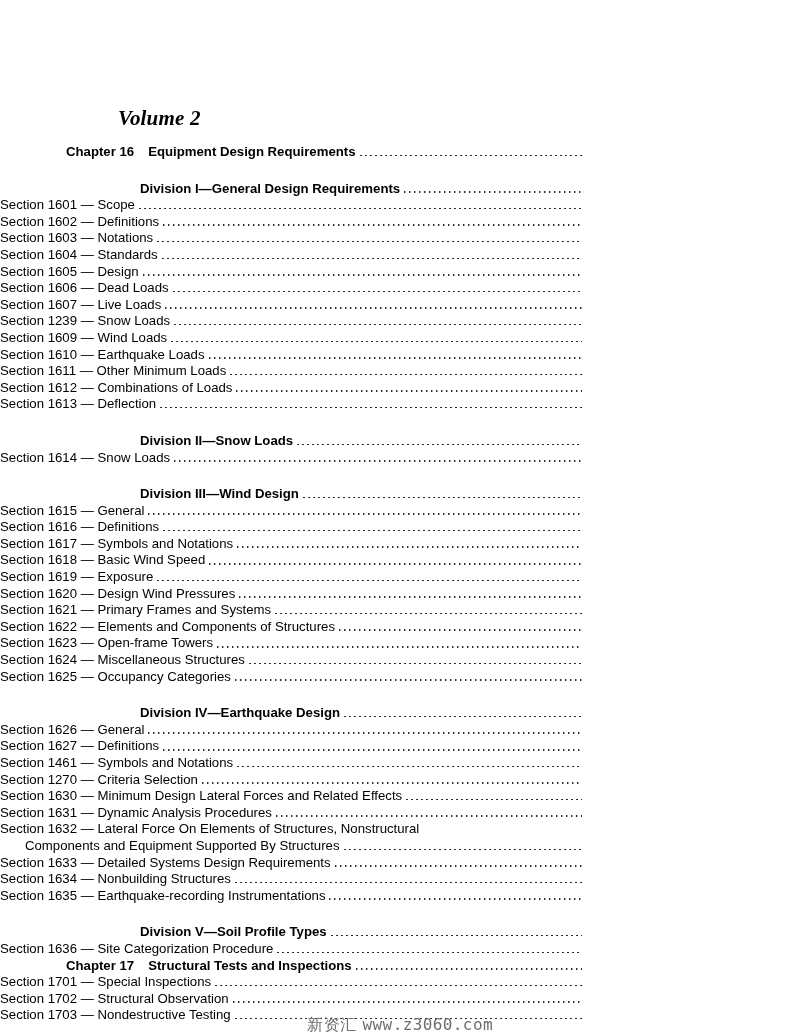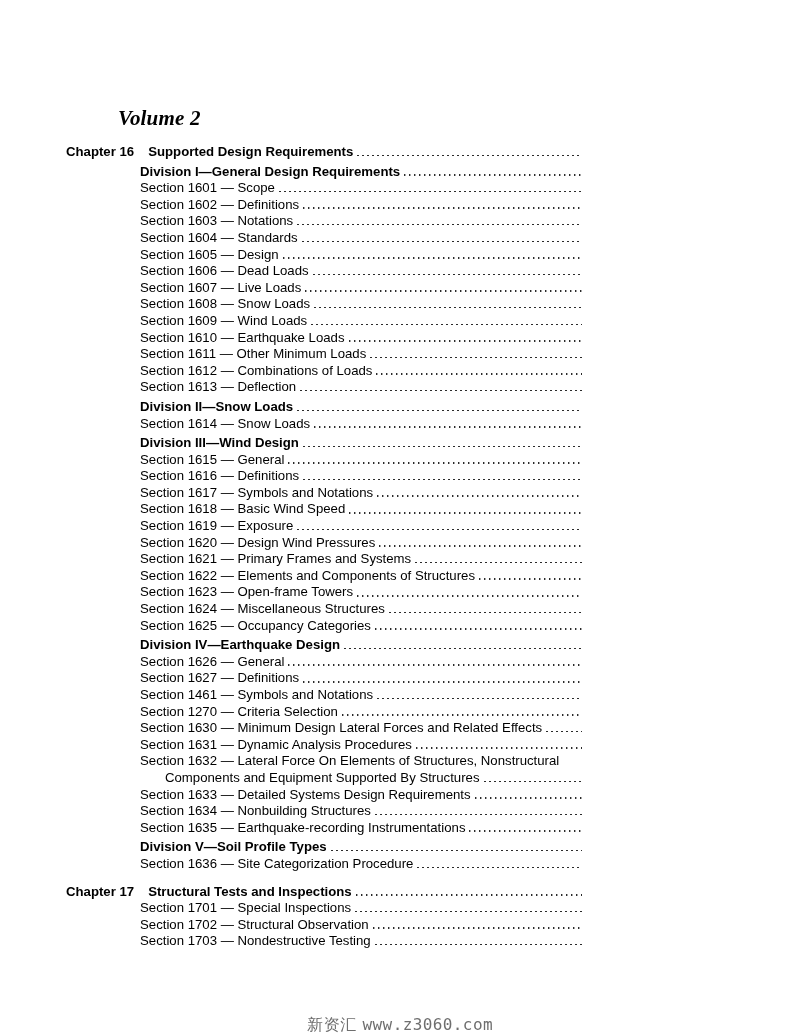--- a/index.html
+++ b/index.html
@@ -56,21 +56,21 @@
     box-sizing: border-box;
     font-size: 13.2px;
     line-height: 16.6px;
     height: 16.6px;
     white-space: nowrap;
   }
 
   
   .entry.lvl-chapter { padding-left: 66px; }
   .entry.lvl-division { padding-left: 140px; }
-  .entry.lvl-section { padding-left: 140px; }
+  .entry.lvl-section { }
 
   .entry.lvl-chapter .label,
   .entry.lvl-division .label {
     font-weight: bold;
   }
 
   .entry .label {
     flex: 0 0 auto;
     padding-right: 4px;
   }
@@ -93,22 +93,22 @@
     left: 0;
     right: 0;
     bottom: 4.5px;
     height: 1.5px;
     background-image: radial-gradient(circle at 0.75px 0.75px, #2b2b2b 0.75px, rgba(0,0,0,0) 0.9px);
     background-size: 5px 1.5px;
     background-repeat: repeat-x;
   }
 
   
-  .gap-sm { margin-top: 3px; }
-  .gap-lg { margin-top: 11px; }
+  .gap-sm { margin-top: 20px; }
+  .gap-lg { }
 
   
   .entry.two-line {
     display: block;
     height: auto;
     white-space: normal;
   }
   .entry.two-line .line1 {
     display: block;
     height: 16.6px;
@@ -143,21 +143,21 @@
 </head>
 <body>
 
 <div id="page">
 
   <div class="volume-title">Volume 2</div>
 
   <div class="toc" id="toc-list">
       <div class="entry lvl-chapter">
         <span class="chapter-num">Chapter 16</span>
-        <span class="label">Supported Design Requirements</span>
+        <span class="label">Equipment Design Requirements</span>
         <span class="leader"></span>
       </div>
       <div class="entry gap-sm lvl-division">
         <span class="label">Division I—General Design Requirements</span>
         <span class="leader"></span>
       </div>
       <div class="entry lvl-section">
         <span class="label">Section 1601 — Scope</span>
         <span class="leader"></span>
       </div>
@@ -179,21 +179,21 @@
       </div>
       <div class="entry lvl-section">
         <span class="label">Section 1606 — Dead Loads</span>
         <span class="leader"></span>
       </div>
       <div class="entry lvl-section">
         <span class="label">Section 1607 — Live Loads</span>
         <span class="leader"></span>
       </div>
       <div class="entry lvl-section">
-        <span class="label">Section 1608 — Snow Loads</span>
+        <span class="label">Section 1239 — Snow Loads</span>
         <span class="leader"></span>
       </div>
       <div class="entry lvl-section">
         <span class="label">Section 1609 — Wind Loads</span>
         <span class="leader"></span>
       </div>
       <div class="entry lvl-section">
         <span class="label">Section 1610 — Earthquake Loads</span>
         <span class="leader"></span>
       </div>

